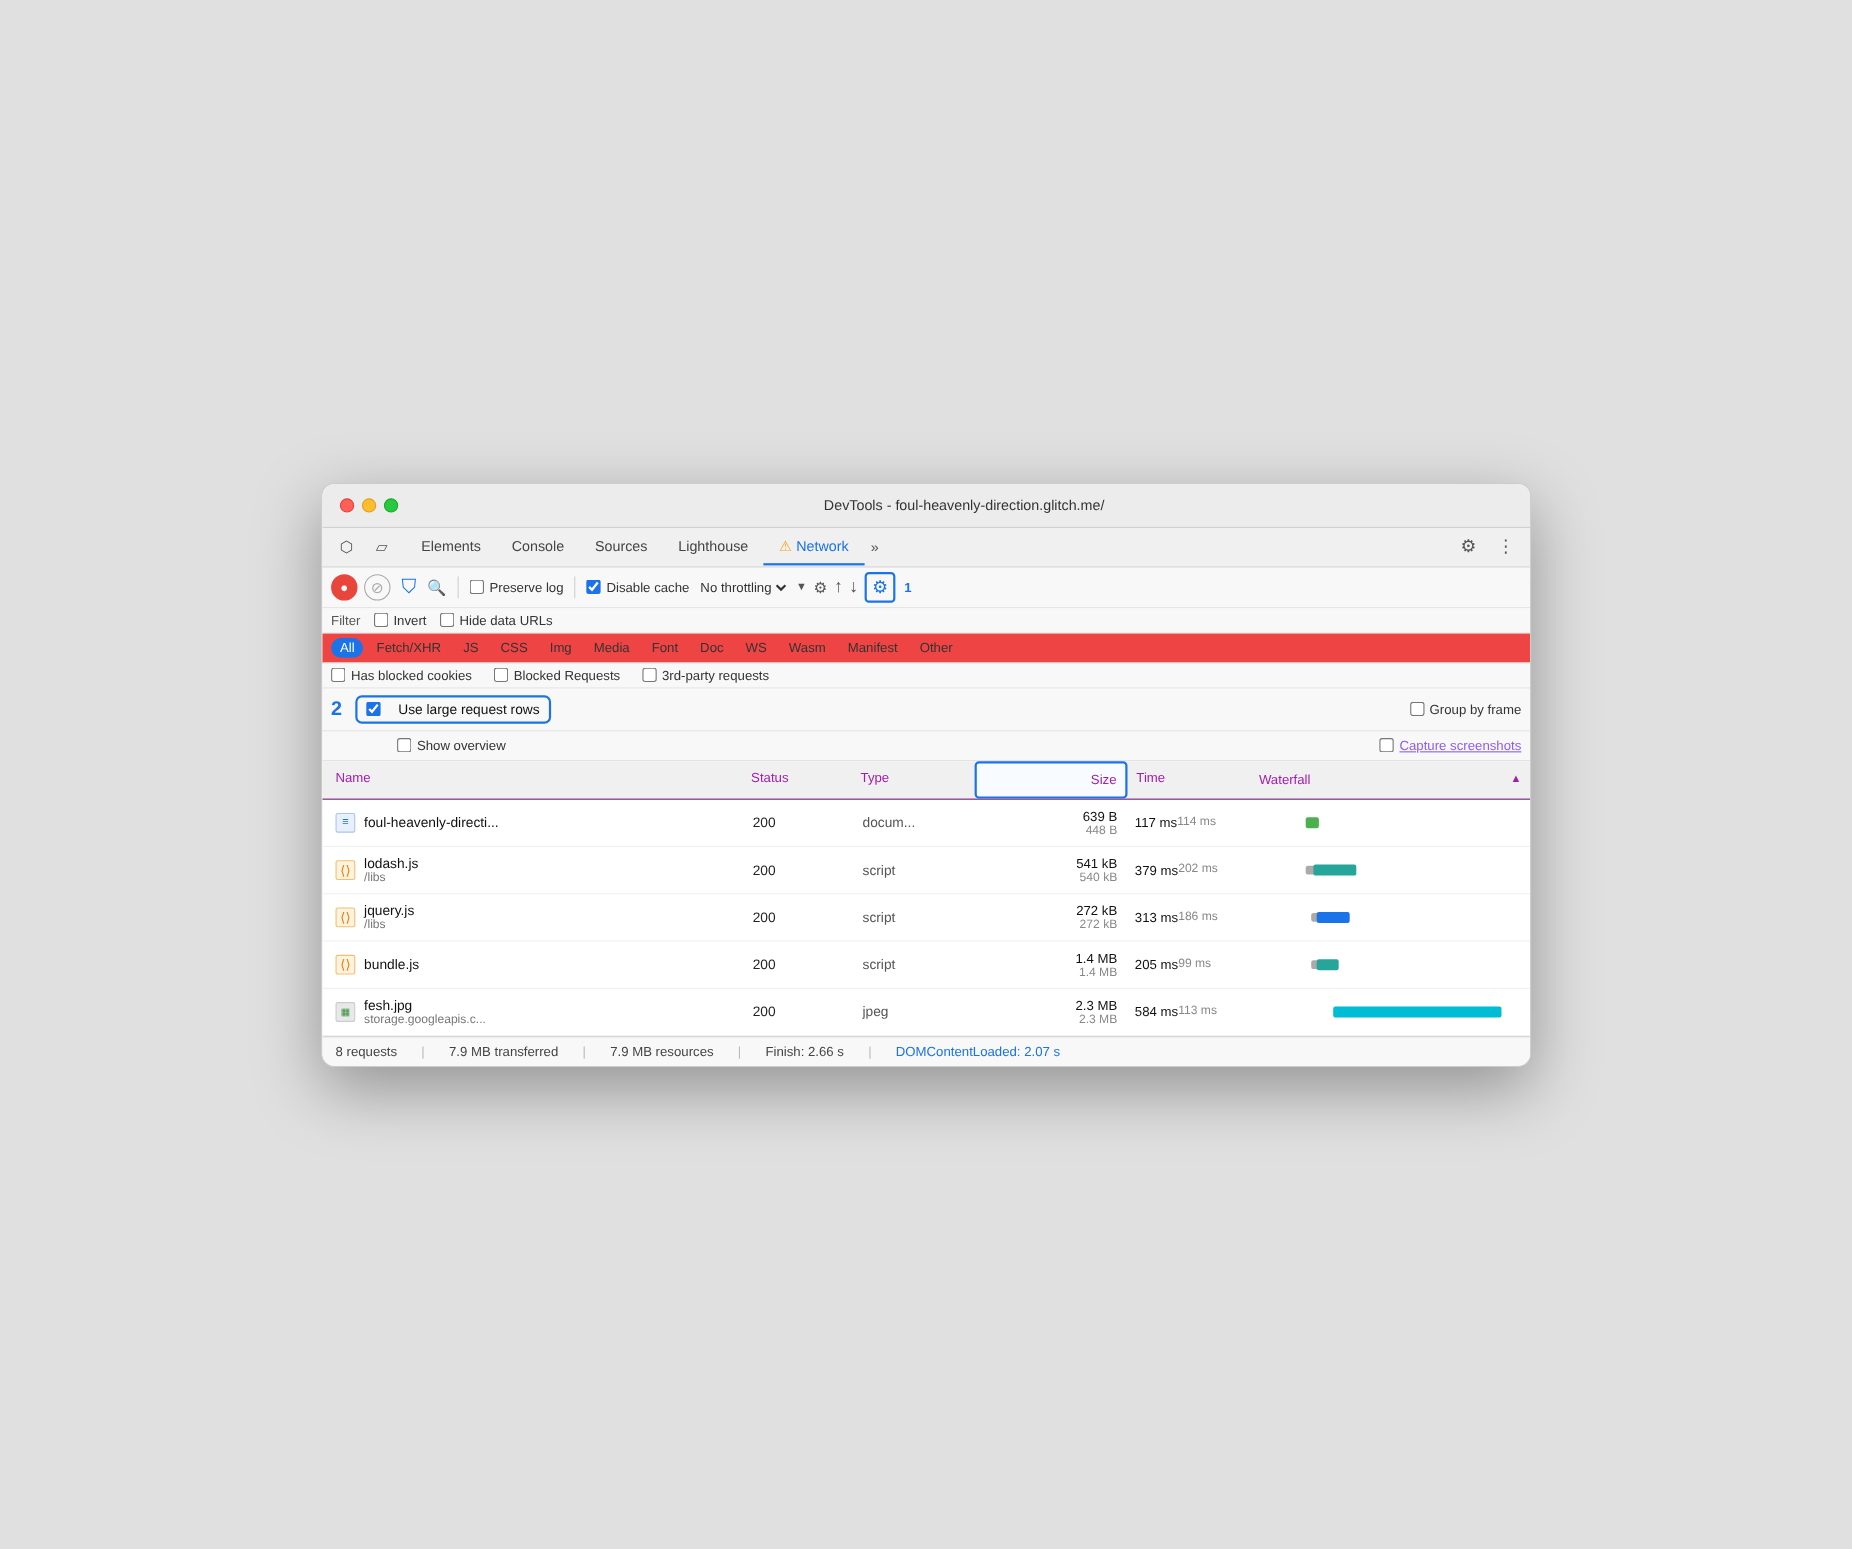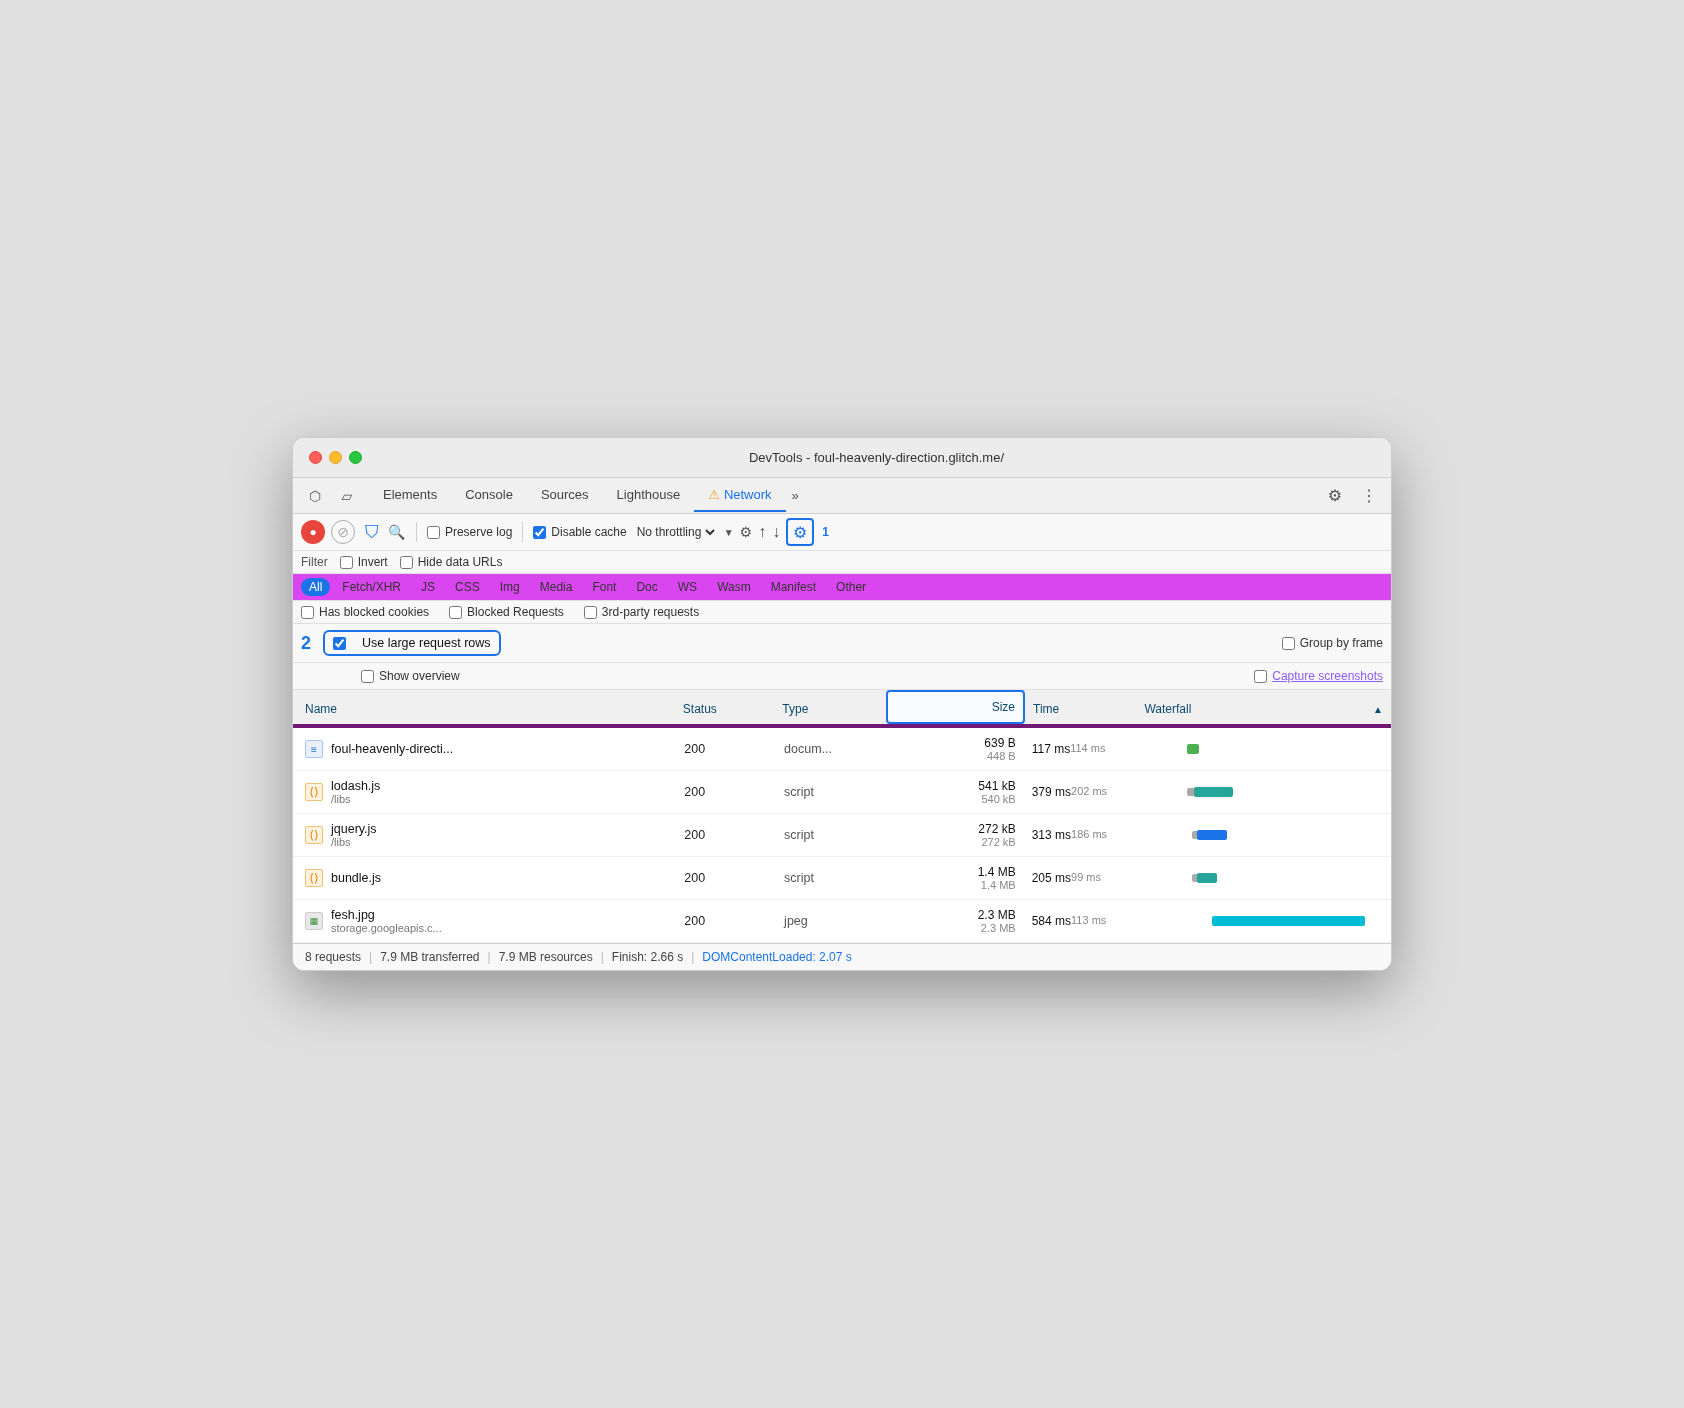--- a/index.html
+++ b/index.html
@@ -241,21 +241,21 @@
     }
     .filter-options {
       display: flex;
       align-items: center;
       gap: 12px;
       flex: 1;
     }
 
     
     .type-filter-row {
-      background: #d946ef;
+      background: #ef4444;
       border-bottom: 1px solid #e0e0e0;
       padding: 4px 8px;
       display: flex;
       align-items: flex-start;
       gap: 4px;
       flex-wrap: wrap;
     }
     .type-btn {
       padding: 2px 8px;
       font-size: 12px;
@@ -306,25 +306,24 @@
     }
 
     
     .network-table {
       width: 100%;
       background: white;
     }
     .table-header {
       display: flex;
       background: #f0f0f0;
-      border-bottom: 4px solid #701a75;
-      font-size: 12px;
-      color: #0c4a6e;
+      border-bottom: 1px solid #701a75;
+      font-size: 12px;
+      color: #a21caf;
       font-weight: 500;
-      align-items: flex-end;
     }
     .col-name { flex: 3; padding: 8px 12px; }
     .col-status { flex: 0.7; padding: 8px 8px; }
     .col-type { flex: 0.8; padding: 8px 8px; }
     .col-size {
       flex: 1;
       padding: 8px 8px;
       text-align: right;
       border: 2px solid #1a73e8;
       border-radius: 4px;
@@ -416,21 +415,21 @@
       border-radius: 2px;
     }
 
     
     .status-bar {
       background: #f8f8f8;
       border-top: 1px solid #d0d0d0;
       padding: 6px 12px;
       display: flex;
       align-items: center;
-      gap: 8px;
+      gap: 22px;
       font-size: 12px;
       color: #444;
     }
     .status-sep {
       color: #bbb;
     }
     .status-dom {
       color: #1a73e8;
       font-weight: 500;
     }

